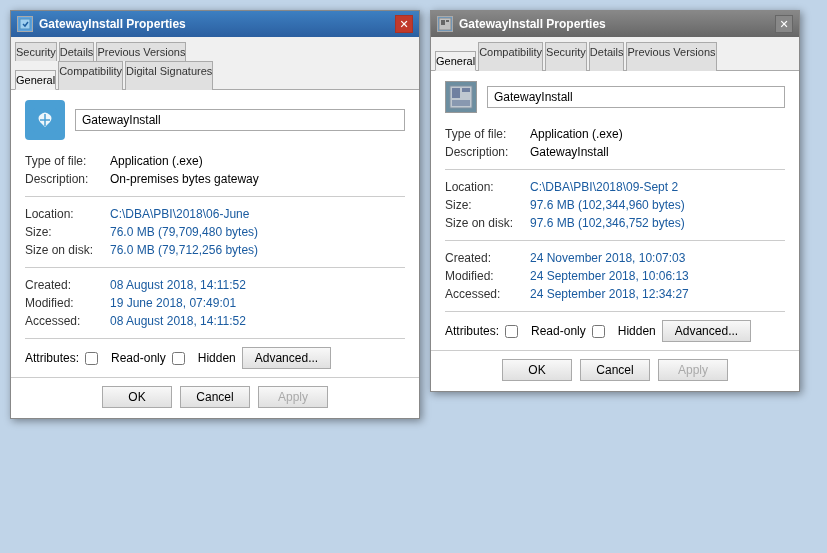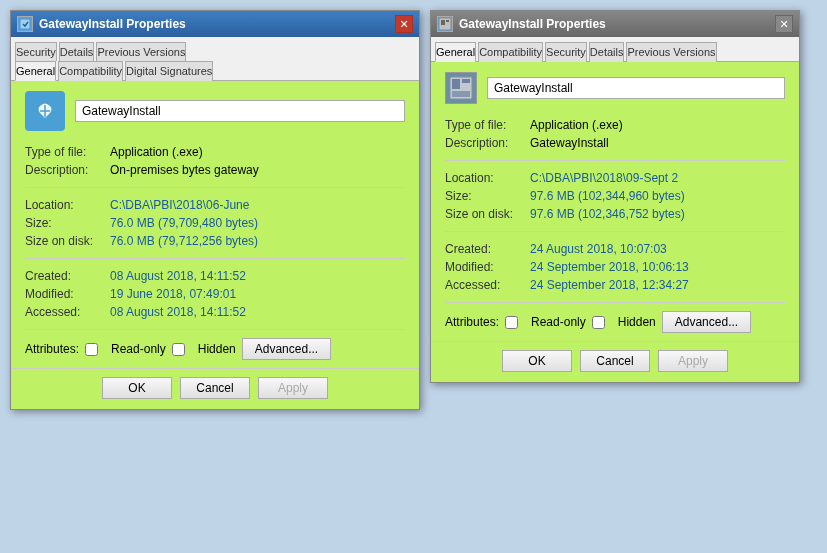--- a/index.html
+++ b/index.html
@@ -10,21 +10,21 @@
       width: 827px;
       height: 553px;
       display: flex;
       align-items: flex-start;
       justify-content: flex-start;
       padding: 10px;
       gap: 10px;
     }
 
     .dialog {
-      background: #bef264;
+      background: #ffffff;
       border: 1px solid #888;
       box-shadow: 2px 2px 8px rgba(0,0,0,0.4);
       display: flex;
       flex-direction: column;
     }
 
     .title-bar {
       background: linear-gradient(to bottom, #3d7fc1, #2b5fa0);
       color: white;
       display: flex;
@@ -76,20 +76,21 @@
       color: #333;
       position: relative;
       top: 1px;
     }
 
     .tab.active {
       background: #f0f0f0;
       border-bottom: 1px solid #f0f0f0;
       z-index: 2;
       color: #000;
+      margin-top: 9px;
     }
 
     .dialog-body {
       padding: 10px 14px 8px 14px;
       flex: 1;
     }
 
     
     .left-dialog {
       width: 410px;
@@ -395,21 +396,21 @@
       </tr>
     </tbody>
       </table>
 
     <hr class="divider">
 
     <table class="info-table">
       <tbody>
           <tr>
         <td>Created:</td>
-        <td class="info-value-link">24 August 2018, 10:07:03</td>
+        <td class="info-value-link">24 November 2018, 10:07:03</td>
       </tr>
       <tr>
         <td>Modified:</td>
         <td class="info-value-link">24 September 2018, 10:06:13</td>
       </tr>
       <tr>
         <td>Accessed:</td>
         <td class="info-value-link">24 September 2018, 12:34:27</td>
       </tr>
     </tbody>

